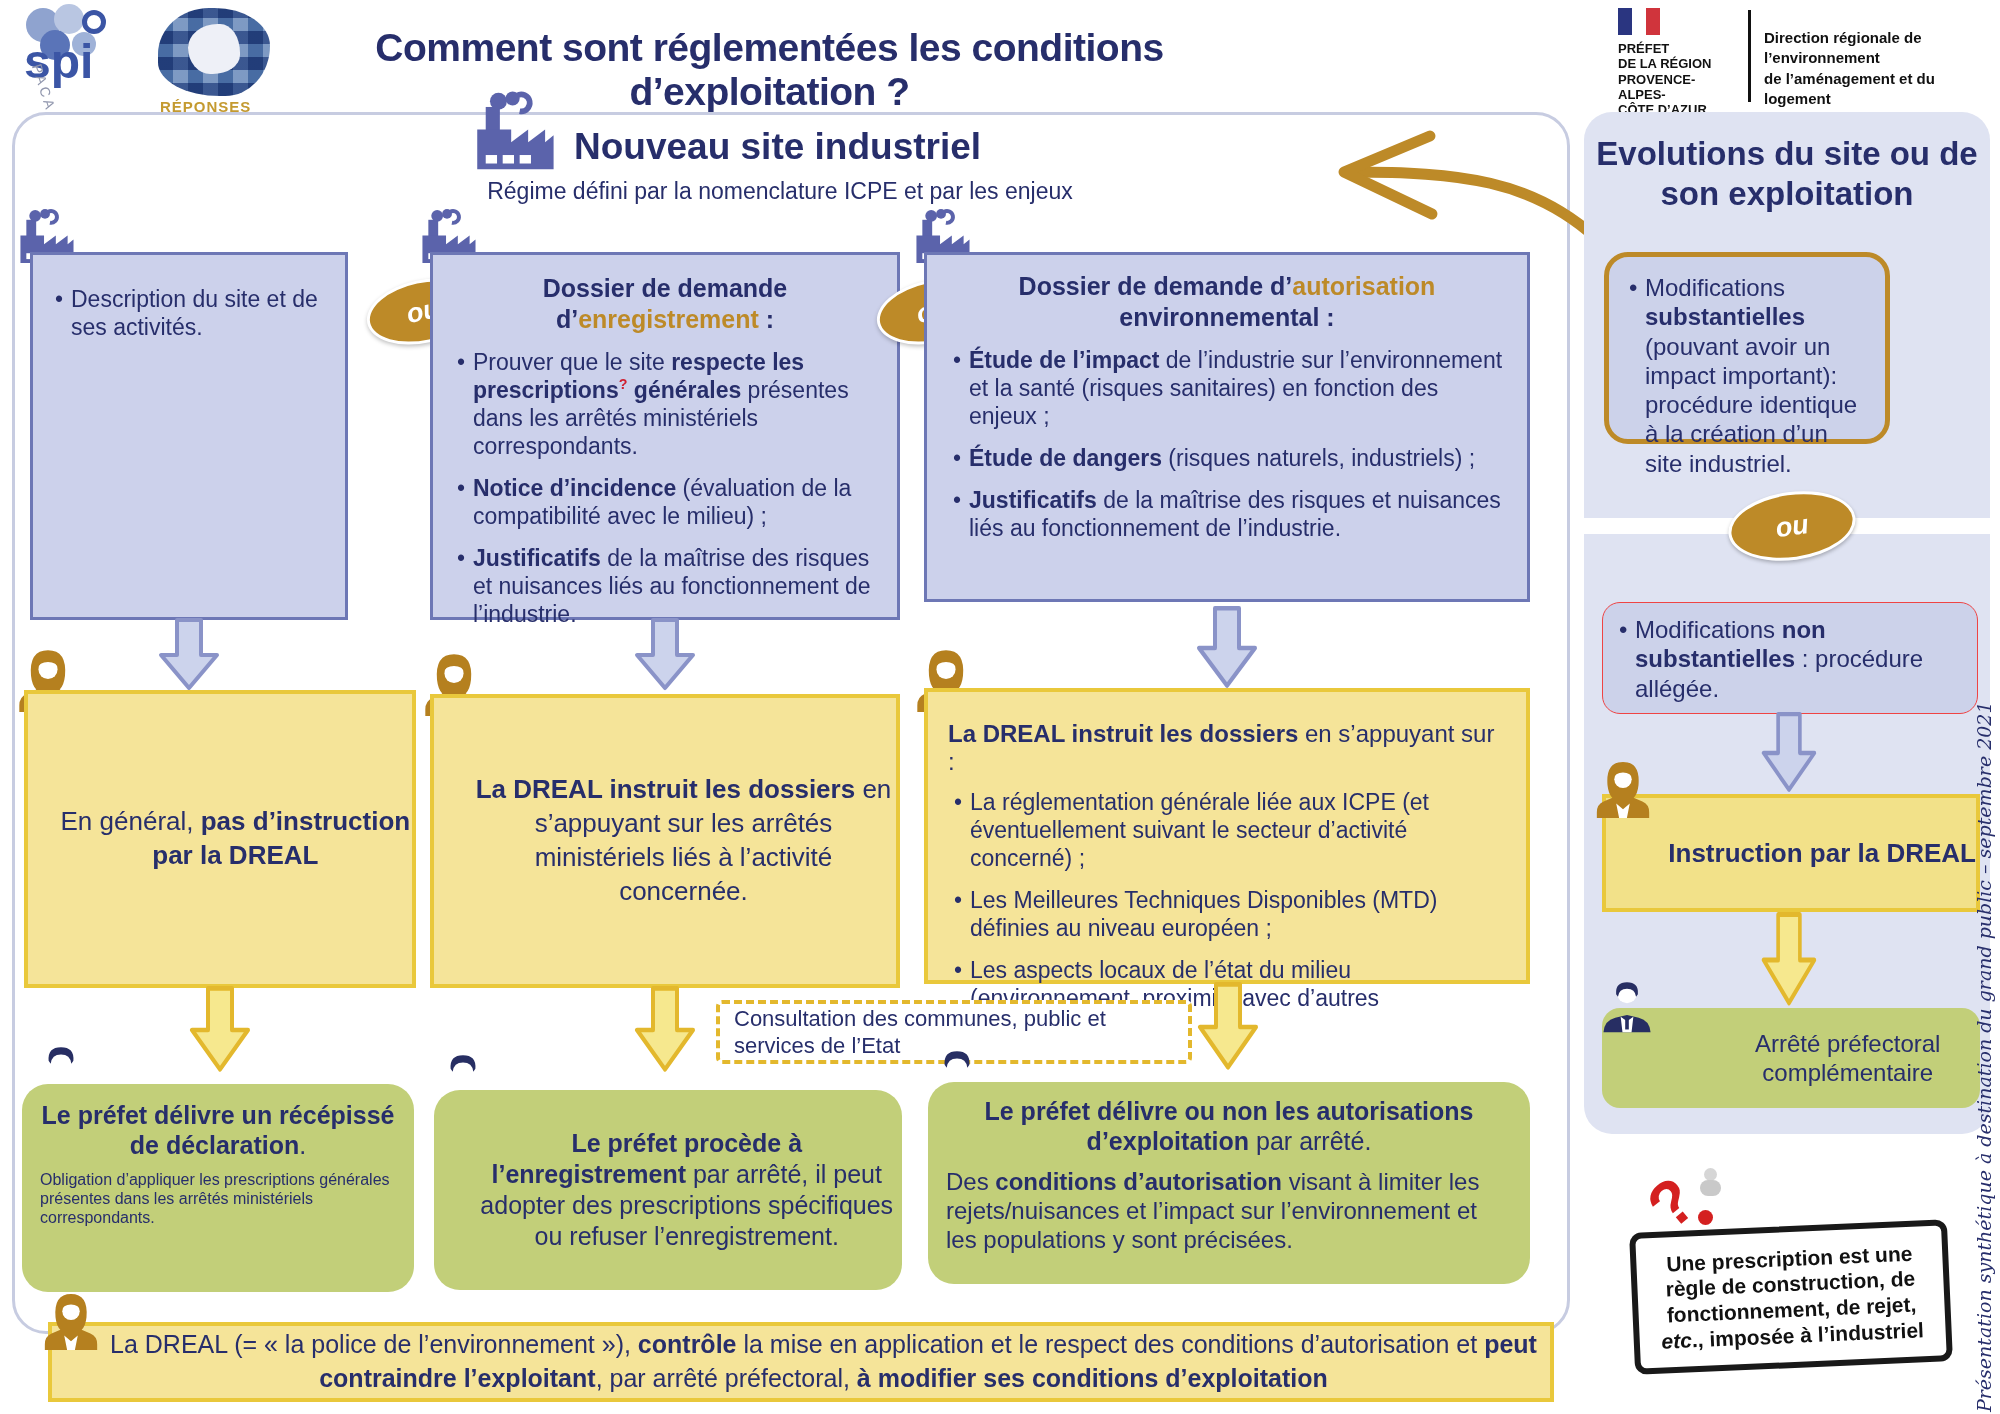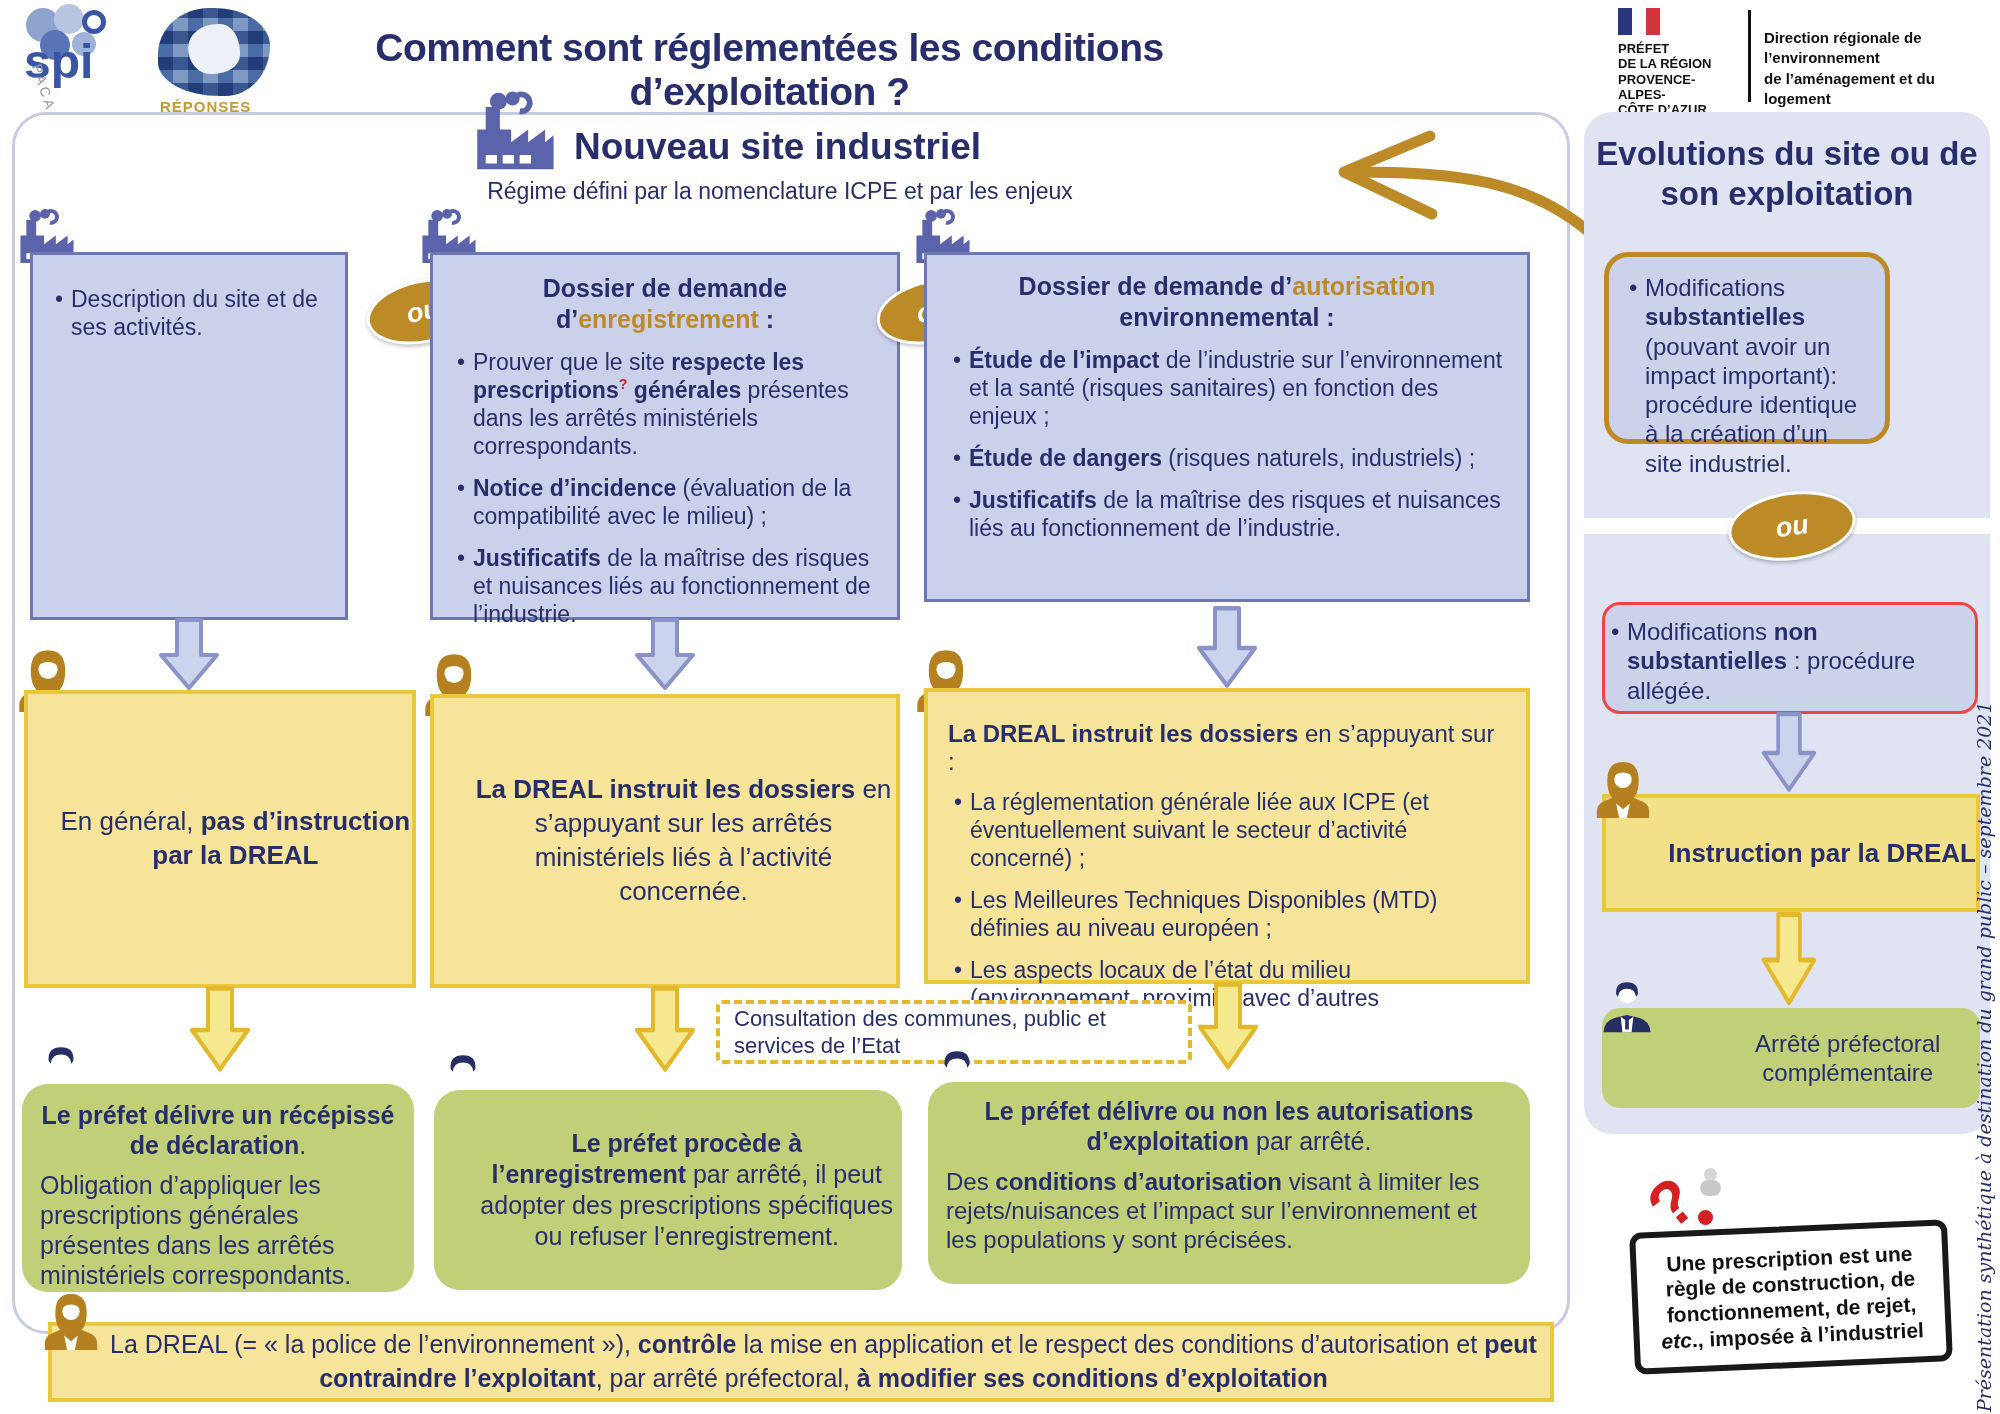--- a/index.html
+++ b/index.html
@@ -49,21 +49,21 @@
       justify-content:center;color:#fff;font-weight:700;font-style:italic;font-size:27px;
       box-shadow:0 2px 4px rgba(0,0,0,.25);}
   .consult{background:#fff;border:4px dashed #e3b82d;border-radius:6px;box-sizing:border-box;
       display:flex;align-items:center;justify-content:center;text-align:left;
       font-size:22px;color:#272e6b;line-height:1.25;padding:4px 14px;}
 
   
   .sidebar{left:1584px;top:112px;width:406px;height:1022px;background:#dfe3f2;border-radius:28px;}
   .sb-title{font-size:33px;font-weight:700;text-align:center;line-height:1.2;color:#272e6b;}
   .sb-goldbox{background:#ccd2ea;border:5px solid #bd8a28;border-radius:24px;box-sizing:border-box;padding:16px 14px;}
-  .sb-bluebox{background:#ccd2ea;border:3px solid #ef4444;border-radius:18px;box-sizing:border-box;padding:12px 0;}
+  .sb-bluebox{background:#ccd2ea;border:1px solid #ef4444;border-radius:18px;box-sizing:border-box;padding:12px 10px;}
   .sb-yellow{background:#f2e189;border:4px solid #e9c83b;box-sizing:border-box;font-weight:700;font-size:26px;}
   .sb-green{background:#c2cf79;border-radius:18px;font-size:24px;line-height:1.22;}
 
   .banner{background:#f5e499;border:4px solid #e9c83b;box-sizing:border-box;}
   .banner-text{font-size:25px;line-height:1.35;text-align:center;width:97%;}
 
   .note-box{background:#fff;border:6px solid #191919;border-radius:12px;box-sizing:border-box;
       transform:rotate(-2.5deg);padding:10px 12px;display:flex;align-items:center;}
   .note-text{font-size:21px;font-weight:700;color:#111;text-align:center;line-height:1.22;}
   .qmark{position:absolute;left:6px;top:0;font-size:64px;font-weight:700;color:#d42020;
@@ -241,21 +241,21 @@
       <use href="#sym-arrow"></use>
     </svg>
 
   <div class="abs consult" style="left:716px;top:1000px;width:476px;height:64px">Consultation des communes, public et services de l’Etat</div>
 
   <svg class="abs icon" style="left:28px;top:1040px;color:#272e63" width="66" height="66">
       <use href="#sym-man"></use>
     </svg>
   <div class="abs greenbox" style="left:22px;top:1084px;width:392px;height:208px;padding:16px 18px">
     <div style="font-size:25px;font-weight:400;text-align:center;line-height:1.2;margin-bottom:10px"><span class="b">Le préfet délivre un récépissé de déclaration</span><span>.</span></div>
-    <div style="font-size:25px;line-height:1.2"><span>Obligation d’appliquer les prescriptions générales présentes dans les arrêtés ministériels correspondants.</span></div>
+    <div style="font-size:16px;line-height:1.2"><span>Obligation d’appliquer les prescriptions générales présentes dans les arrêtés ministériels correspondants.</span></div>
   </div>
 
   <svg class="abs icon" style="left:430px;top:1048px;color:#272e63" width="66" height="66">
       <use href="#sym-man"></use>
     </svg>
   <div class="abs greenbox centerflex" style="left:434px;top:1090px;width:468px;height:200px">
     <div style="font-size:25px;line-height:1.25;width:92%"><span class="b">Le préfet procède à l’enregistrement</span><span> par arrêté, il peut adopter des prescriptions spécifiques ou refuser l’enregistrement.</span></div>
   </div>
 
   <svg class="abs icon" style="left:924px;top:1044px;color:#272e63" width="66" height="66">

